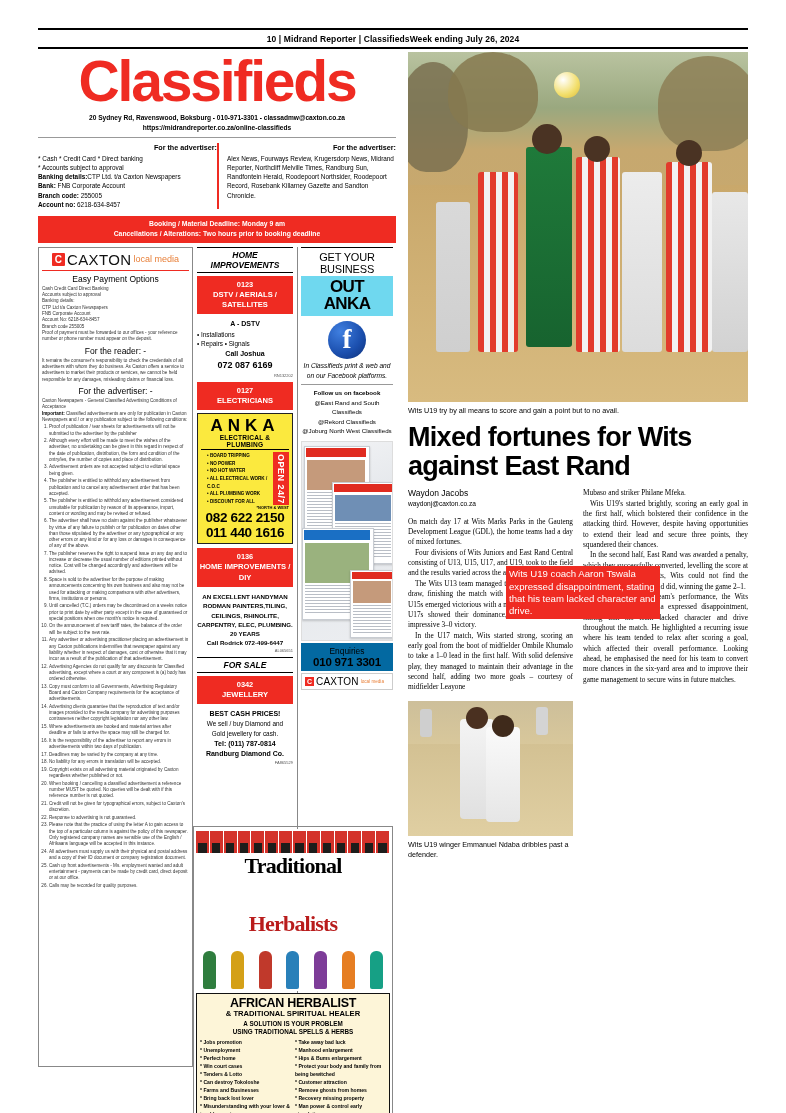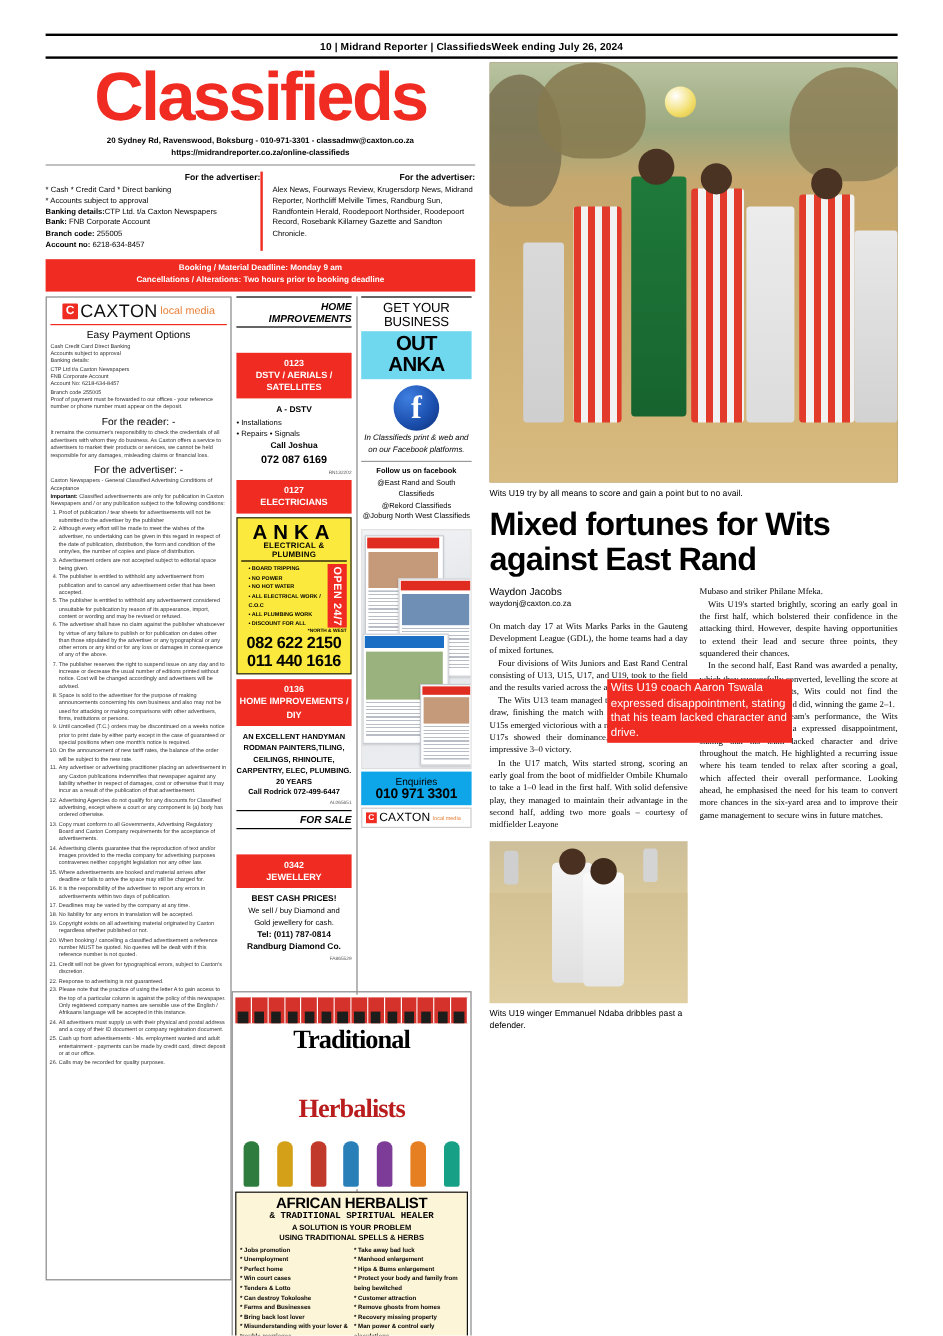--- a/index.html
+++ b/index.html
@@ -65,22 +65,22 @@
      display:flex;align-items:center;justify-content:center;border-radius:1px;}
   .caxton .nm{font-size:15px;letter-spacing:.4px;color:#111;}
   .caxton .sub{font-size:9px;color:#e8803a;}
   .c1 h4{font-size:8.5px;text-align:center;font-weight:normal;margin:3px 0 2px;}
   .c1 .fine{font-size:4.6px;line-height:1.38;color:#333;}
   .c1 .fine b{color:#000;}
   .c1 ol{margin:1px 0 0 0;padding-left:7px;font-size:4.6px;line-height:1.35;color:#333;}
   .c1 ol li{margin-bottom:1.5px;}
 
   
-  .cat-head{font-size:8.5px;font-weight:bold;font-style:italic;text-align:right;
-     border-top:1.5px solid #000;border-bottom:1.5px solid #000;padding:2px 0;margin:0 0 21px;}
+  .cat-head{font-size:8.5px;font-weight:bold;font-style:italic;text-align:center;
+     border-top:1.5px solid #000;border-bottom:1.5px solid #000;padding:2px 0;margin:0 0 3px;}
   .redbox{background:#ef2b22;color:#fff;text-align:center;font-weight:bold;
      font-size:7.6px;line-height:1.35;padding:4px 2px;margin-bottom:3px;}
   .redbox .code{font-size:7.4px;}
   .adtext{font-size:6.4px;text-align:center;line-height:1.5;padding:2px 0 3px;}
   .adtext .bld{font-weight:bold;font-size:7px;}
   .adtext .num{font-weight:bold;font-size:9px;}
   .adtext .left-al{text-align:left;display:block;}
   .refcode{font-size:4px;text-align:right;color:#555;}
 
   
@@ -114,21 +114,21 @@
   .papers{height:198px;margin:2px 0;position:relative;overflow:hidden;
       background:linear-gradient(160deg,#f3f4f6 0%,#e3e6ea 40%,#eceef1 100%);
       border:1px solid #ddd;}
   .papers .sheet{position:absolute;background:#fff;border:1px solid #c8ccd2;box-shadow:0 1px 2px rgba(0,0,0,.18);}
   .papers .redstrip{position:absolute;background:#e02b20;}
   .papers .bluestrip{position:absolute;background:#1a6fc4;}
   .papers .photo{position:absolute;background:#c59a7b;}
   .papers .photo.b{background:#6f8fb5;}
   .papers .photo.c{background:#9ab27e;}
   .papers .txt{position:absolute;background:repeating-linear-gradient(#b9bec6 0 1px, transparent 1px 3px);}
-  .enq{background:#0ea5e9;text-align:center;padding:3px 0;margin-top:2px;}
+  .enq{background:#0369a1;text-align:center;padding:3px 0;margin-top:2px;}
   .enq .l1{font-size:8.4px;}
   .enq .l2{font-size:11.5px;font-weight:bold;letter-spacing:-.2px;}
   .cax-sm{display:flex;align-items:center;gap:2px;background:#fff;border:1px solid #ccc;padding:2px 3px;margin-top:2px;}
   .cax-sm .mark{width:9px;height:9px;background:#ef2b22;color:#fff;font-size:7px;font-weight:bold;
      display:flex;align-items:center;justify-content:center;}
   .cax-sm .nm{font-size:10px;letter-spacing:.2px;}
   .cax-sm .sub{font-size:4.6px;color:#e8803a;}
 
   
   .herb-wrap{border:1px solid #888;margin-top:4px;padding:2px;}
@@ -136,21 +136,21 @@
   .herb-band{height:22px;display:flex;overflow:hidden;}
   .herb-band i{flex:1;background:#d4322a;border-right:1px solid #fff;position:relative;}
   .herb-band i:after{content:"";position:absolute;left:18%;bottom:0;width:64%;height:45%;background:#1d1d1b;}
   .herb-title{text-align:center;font-size:22px;font-weight:bold;font-family:"Liberation Serif",serif;
      letter-spacing:-.8px;line-height:1;padding:2px 0 0;}
   .herb-title .y{color:#b91c1c;margin-top:36px;}
   .herb-fig{height:52px;display:flex;align-items:flex-end;justify-content:space-around;padding:2px 0;}
   .herb-fig span{display:block;width:13px;height:38px;border-radius:6px 6px 2px 2px;}
   .herb-box{background:#fdf5d8;border:1.5px solid #111;padding:3px;margin-top:2px;}
   .herb-box .h1{text-align:center;font-size:12.5px;font-weight:bold;letter-spacing:-.3px;line-height:1;}
-  .herb-box .h2{text-align:center;font-size:7.6px;font-weight:bold;line-height:1.15;font-family:Liberation Mono, monospace;}
+  .herb-box .h2{text-align:center;font-size:7.6px;font-weight:bold;line-height:1.15;}
   .herb-box .h3{text-align:center;font-size:6.3px;font-weight:bold;line-height:1.25;margin:2px 0 2px;}
   .herb-cols{display:flex;gap:4px;}
   .herb-cols ul{margin:0;padding:0;list-style:none;font-size:5.1px;font-weight:bold;line-height:1.58;flex:1;}
   .herb-cols li:before{content:"* ";}
   .herb-pay{text-align:center;font-size:12px;font-weight:bold;letter-spacing:-.3px;margin-top:15px;font-style:italic;}
   .herb-num{text-align:center;font-size:23px;font-weight:bold;letter-spacing:-.5px;line-height:1;}
 
   
   .hero{width:340px;height:350px;position:relative;overflow:hidden;background:#8a6b3e;}
   .sky{position:absolute;inset:0;background:linear-gradient(#b9c3a0 0%, #9aa87f 16%, #c6a86f 28%, #cdab6b 100%);}

